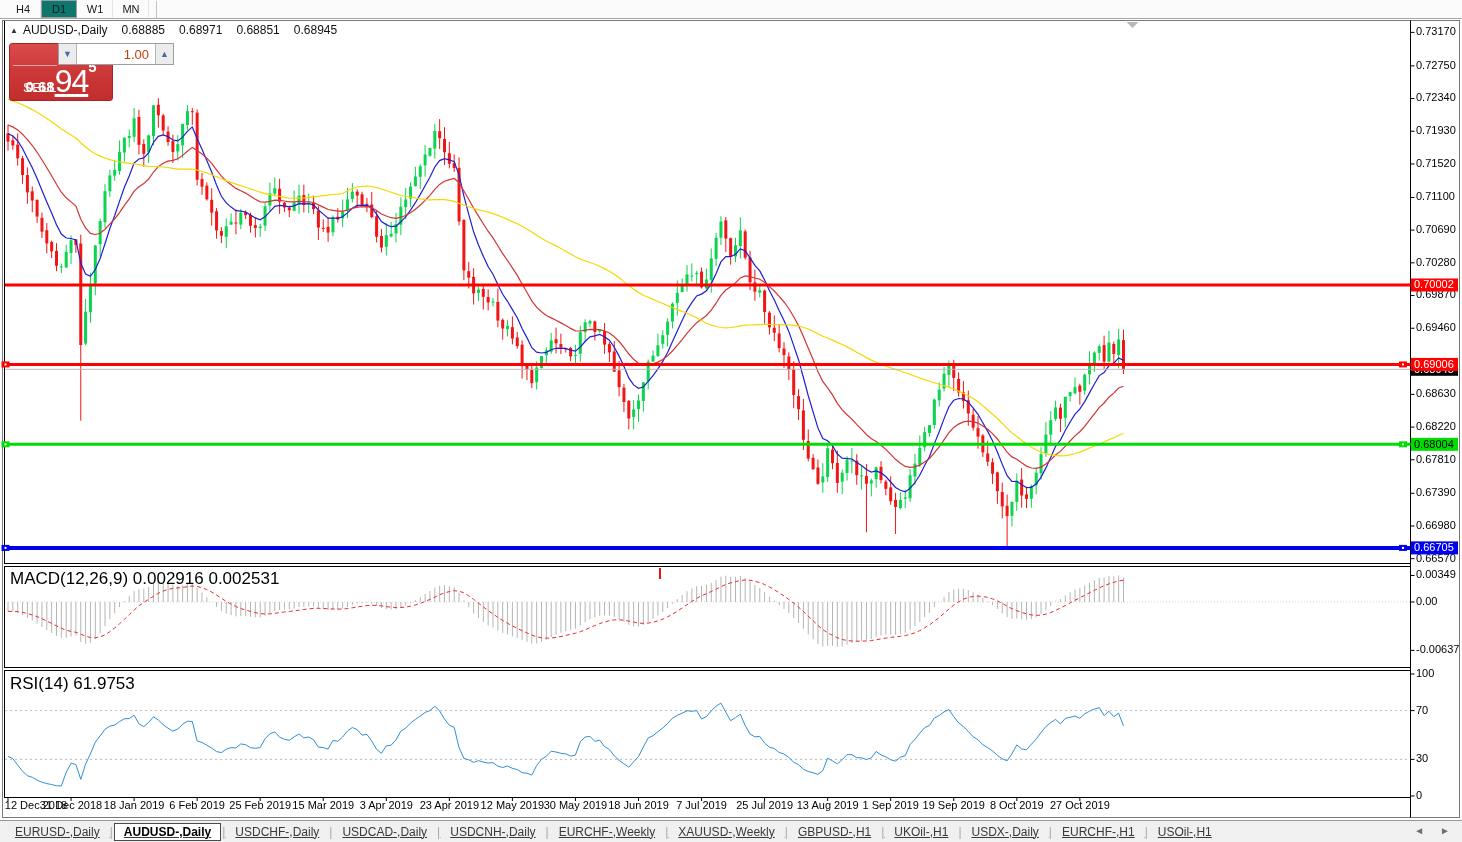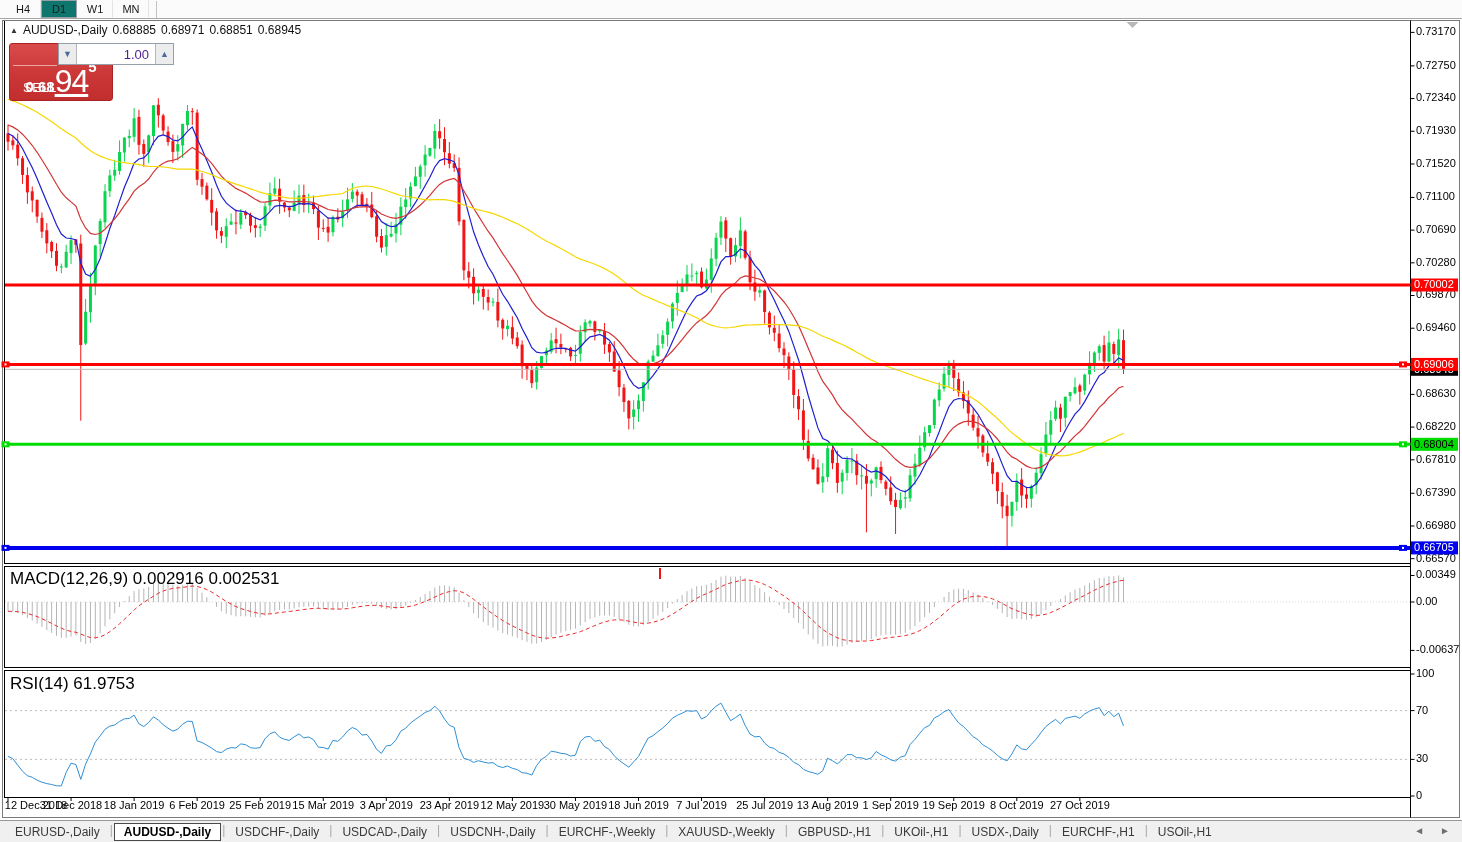--- a/index.html
+++ b/index.html
@@ -13,21 +13,21 @@
     border-bottom:1px solid #a6a6a6;display:flex;align-items:center;padding-left:5px;box-sizing:border-box;z-index:6;text-align:right;}
   .tf-btn{min-width:24px;height:16px;font-size:11px;color:#1a1a1a;display:flex;align-items:center;justify-content:center;
     padding:0 5px;border:1px solid transparent;border-right:1px solid #e3e3e3;background:transparent;}
   .tf-btn.active{background:#0f766e;border:1px solid #98a0a6;}
   .tb-sep{width:1px;height:17px;background:#c2c2c2;margin-left:7px;}
   
   #plot{position:absolute;left:0;top:0;z-index:1;}
   
   .chart-title{position:absolute;left:10px;top:23px;font-size:12px;color:#111;z-index:5;display:flex;align-items:center;gap:5px;}
   .chart-title .arrow{font-size:8px;color:#333;}
-  .chart-title .num{margin-left:0;}
+  .chart-title .num{margin-left:9px;}
   
   .trade-panel{position:absolute;left:9px;top:43px;width:214px;height:59px;z-index:5;}
   .tp-box{position:absolute;top:0;height:58px;width:104px;border-radius:3px;border:1px solid #a82424;
     background:linear-gradient(180deg,#d94b4b 0%,#cb3737 55%,#c22e2e 100%);box-sizing:border-box;}
   .tp-box.sell{left:0;}
   .tp-box.buy{left:109px;}
   .tp-label{position:absolute;top:3px;font-size:13px;color:#fff;letter-spacing:.5px;margin-top:33px;}
   .tp-box.sell .tp-label{left:13px;}
   .tp-box.buy .tp-label{right:13px;}
   .tp-divider{position:absolute;top:21px;height:1px;background:rgba(255,255,255,.55);width:44px;}
@@ -36,21 +36,21 @@
   .tp-price{position:absolute;bottom:2px;left:0;right:0;text-align:center;color:#fff;white-space:nowrap;}
   .tp-price .small{font-size:15px;font-weight:bold;vertical-align:baseline;}
   .tp-price .big{font-size:32px;font-weight:400;line-height:34px;vertical-align:baseline;letter-spacing:-1px;text-decoration:underline;}
   .tp-price .sup{font-size:15px;font-weight:bold;vertical-align:20px;}
   .tp-spinner{position:absolute;left:49px;top:0;width:116px;height:22px;background:#e4e4e4;border:1px solid #97A0a8;
     display:flex;align-items:stretch;box-sizing:border-box;z-index:6;}
   .tp-spin-btn{width:17px;display:flex;align-items:center;justify-content:center;background:#ececec;
     border-right:1px solid #b6b6b6;font-size:9px;color:#4a6aa0;}
   .tp-spin-btn.up{border-right:none;border-left:1px solid #b6b6b6;}
   .tp-vol{flex:1;border:none;outline:none;background:#fff;font-family:"Liberation Sans",sans-serif;
-    font-size:13px;text-align:right;padding:0 6px 0 0;color:#4c1d95;min-width:0;}
+    font-size:13px;text-align:right;padding:0 6px 0 0;color:#c2410c;min-width:0;}
   
   .pane-label{position:absolute;font-size:17px;color:#000;z-index:5;}
   
   .tabbar{position:absolute;left:0;top:820px;width:1462px;height:22px;background:#f0f0f0;border-top:1px solid #989898;
     display:flex;align-items:center;padding-left:6px;box-sizing:border-box;font-size:12px;color:#3a3a3a;z-index:6;}
   .tab{padding:2px 9px;white-space:nowrap;}
   .tab.active{background:#ffffff;border:1px solid #4a4a4a;font-weight:bold;color:#000;padding:1px 9px;}
   .tab-sep{color:#a8a8a8;margin:0 1px;}
   .tab-arrows{position:absolute;right:12px;top:4px;display:flex;gap:16px;color:#6e6e6e;font-size:10px;}
 </style>
@@ -926,21 +926,21 @@
     <div class="tp-spin-btn">▼</div>
     <input class="tp-vol" value="1.00" style="">
     <div class="tp-spin-btn up">▲</div>
   </div>
 </div>
 
 <div class="pane-label" style="left:10px;top:569px;">MACD(12,26,9) 0.002916 0.002531</div>
 <div class="pane-label" style="left:10px;top:674px;">RSI(14) 61.9753</div>
 
 <div class="tabbar">
-  <div id="tab-items" style="display:flex;">
+  <div id="tab-items" style="display:flex;align-items:center;text-decoration:underline;">
       <div class="tab">EURUSD-,Daily</div>
       <span class="tab-sep">|</span>
       <div class="tab active">AUDUSD-,Daily</div>
       <span class="tab-sep">|</span>
       <div class="tab">USDCHF-,Daily</div>
       <span class="tab-sep">|</span>
       <div class="tab">USDCAD-,Daily</div>
       <span class="tab-sep">|</span>
       <div class="tab">USDCNH-,Daily</div>
       <span class="tab-sep">|</span>

